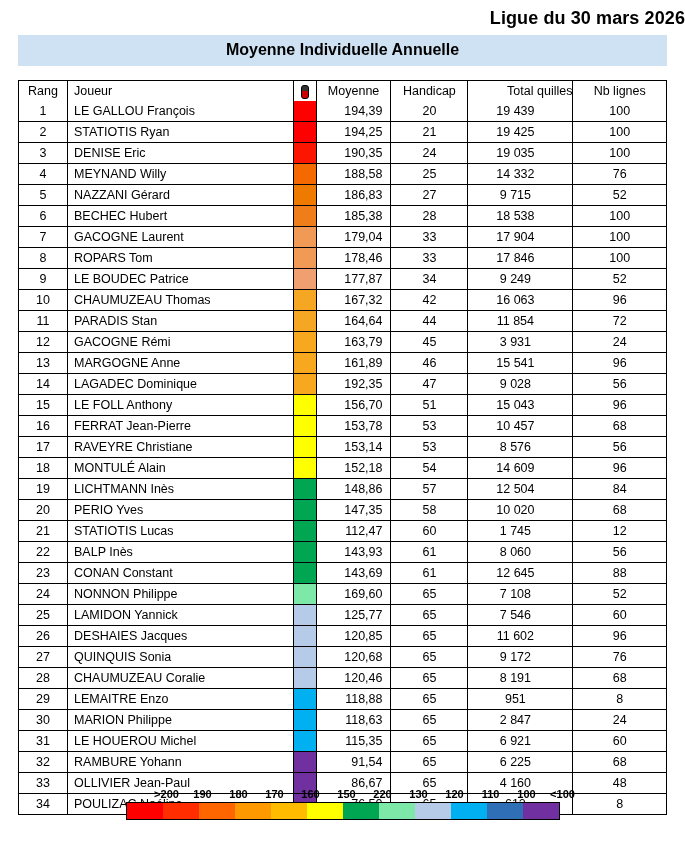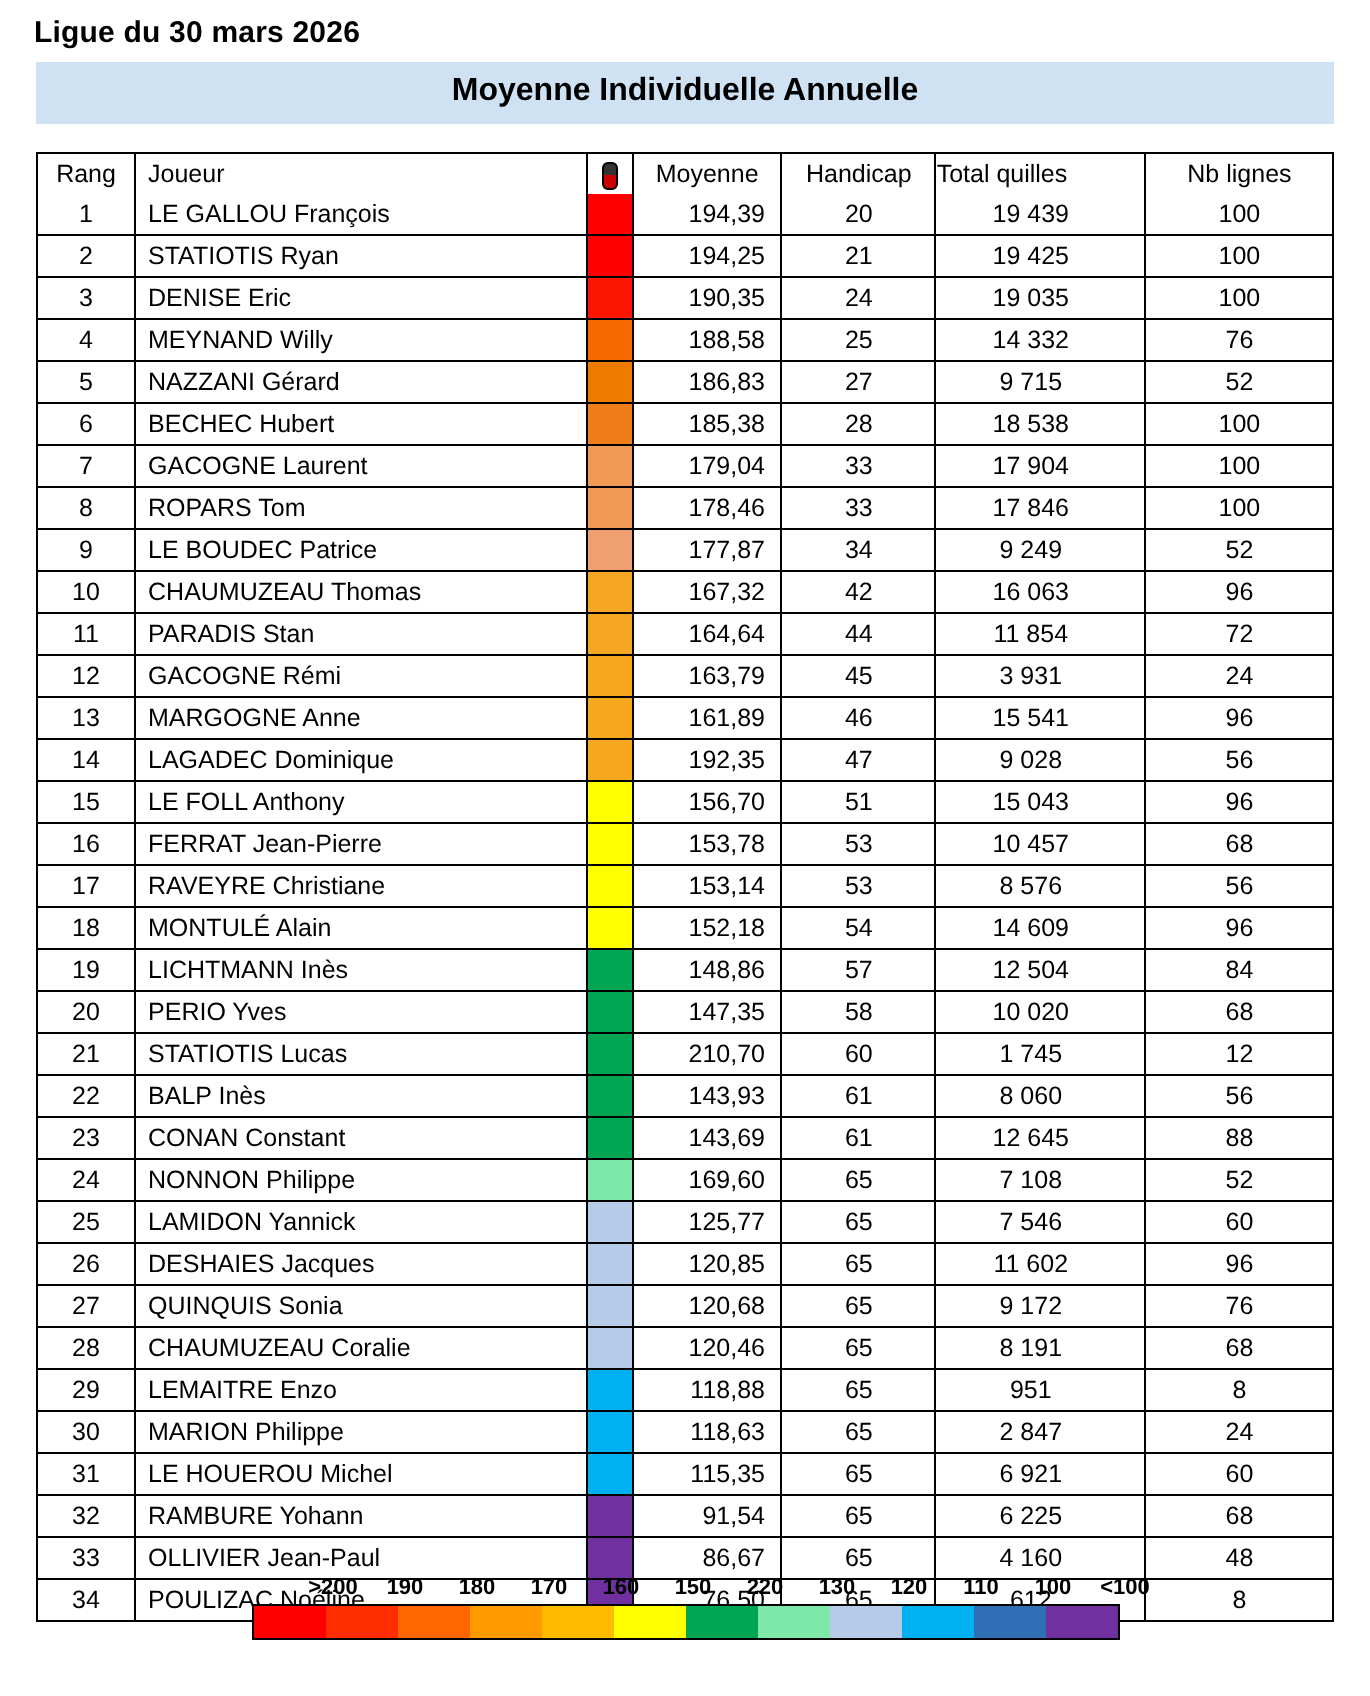--- a/index.html
+++ b/index.html
@@ -16,27 +16,26 @@
     overflow: hidden;
   }
   .page {
     width: 685px;
     height: 848px;
     box-sizing: border-box;
     padding: 0;
     position: relative;
   }
   .doc-title {
-    text-align: left;
-    font-size: 15px;
+    text-align: right;
+    font-size: 18px;
     font-weight: bold;
     margin-top: 8px;
     margin-bottom: 6px;
     letter-spacing: 0.1px;
-    margin-left: 17px;
   }
   .banner {
     margin: 0 18px 0 18px;
     background: #cfe2f3;
     text-align: center;
     font-size: 16px;
     font-weight: bold;
     padding: 6px 0 7px 0;
   }
   .table-wrap {
@@ -71,21 +70,21 @@
   }
   .col-rang { width: 48px; text-align: center; }
   .col-joueur { width: 224px; text-align: left; padding-left: 6px !important; }
   .col-swatch { width: 22px; padding: 0 !important; }
   .col-moy { width: 74px; text-align: right; padding-right: 8px !important; }
   .col-hand { width: 76px; text-align: center; }
   .col-tq { width: 104px; text-align: center; padding-right: 10px !important; }
   .col-nl { width: 92px; text-align: center; }
 
   thead .col-moy { text-align: center; padding-right: 0 !important; }
-  thead .col-tq { text-align: left; padding-right: 0 !important; }
+  thead .col-tq { text-align: right; padding-right: 0 !important; }
   thead .col-joueur { padding-left: 6px !important; }
 
   .swatch {
     display: block;
     width: 100%;
     height: 20px;
   }
   .thermo {
     display: inline-block;
     width: 8px;
@@ -377,21 +376,21 @@
             <td class="col-hand">58</td>
             <td class="col-tq">10 020</td>
             <td class="col-nl">68</td>
           </tr>
           <tr>
             <td class="col-rang">21</td>
             <td class="col-joueur">STATIOTIS Lucas</td>
             <td class="col-swatch">
               <span class="swatch" style="background: rgb(0, 166, 81);"></span>
             </td>
-            <td class="col-moy">210,70</td>
+            <td class="col-moy">112,47</td>
             <td class="col-hand">60</td>
             <td class="col-tq">1 745</td>
             <td class="col-nl">12</td>
           </tr>
           <tr>
             <td class="col-rang">22</td>
             <td class="col-joueur">BALP Inès</td>
             <td class="col-swatch">
               <span class="swatch" style="background: rgb(0, 166, 81);"></span>
             </td>

